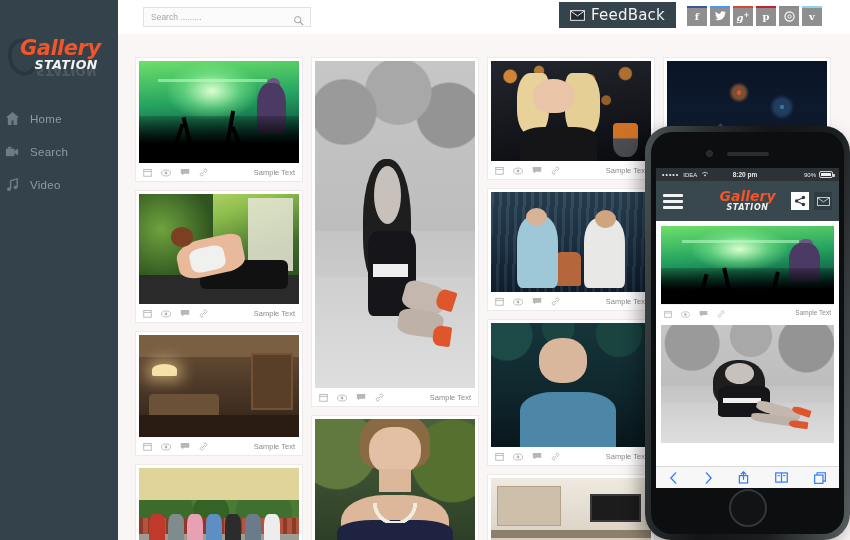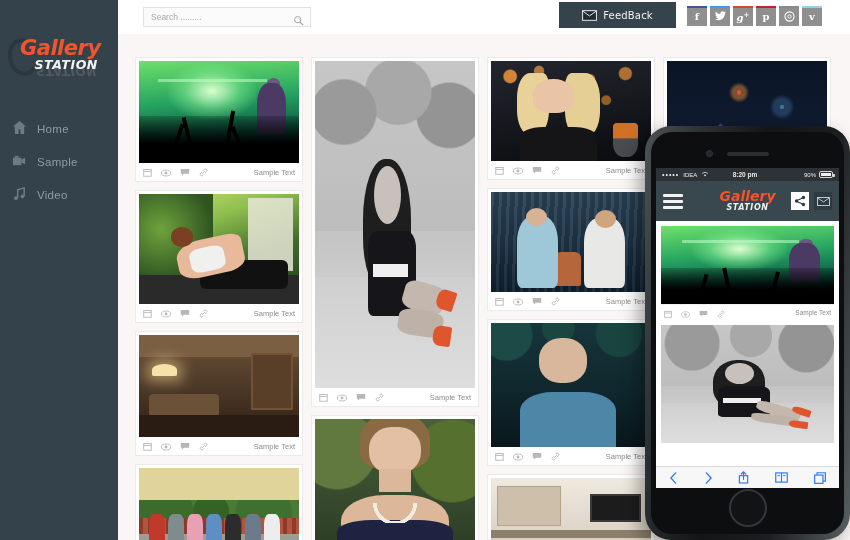--- a/index.html
+++ b/index.html
@@ -48,22 +48,22 @@
     position: absolute; left: 30px; top: 30px;
     color: rgba(200,200,200,0.18);
     font-family: "DejaVu Sans", sans-serif;
     font-size: 12px; font-weight: bold;
     letter-spacing: 0.5px; font-style: italic;
     transform: scaleY(-1);
   }
 
   .nav { margin-top: 16px; }
   .nav-item {
-    display: flex; align-items: flex-end;
-    height: 33px; padding-left: 11px;
+    display: flex; align-items: center;
+    height: 33px; padding-left: 4px;
     cursor: pointer;
   }
   .nav-ico {
     width: 16px; height: 16px;
     margin-right: 10px;
     display: flex; align-items: center; justify-content: center;
     flex: none;
   }
   .nav-ico svg { display:block; }
   .nav-label {
@@ -97,21 +97,21 @@
 
   .feedback-btn {
     position: absolute; left: 441px; top: 2px;
     width: 117px; height: 26px;
     background: #35444c;
     display: flex; align-items: center; justify-content: center;
     cursor: pointer;
   }
   .feedback-btn .env { margin-right: 6px; display:flex; }
   .feedback-label {
-    color: #f2f2f2; font-size: 10px;
+    color: #f2f2f2; font-size: 15px;
     font-family: "DejaVu Sans", sans-serif;
     letter-spacing: 0.2px;
   }
 
   .socials { position: absolute; left: 569px; top: 6px; display: flex; gap: 3px; }
   .soc {
     width: 20px; height: 20px;
     background: #8f8f8f;
     border-top: 2px solid #3b5998;
     display: flex; align-items: center; justify-content: center;
@@ -406,21 +406,21 @@
         <span class="nav-label">Home</span>
       </div>
       <div class="nav-item">
         <span class="nav-ico">
           <svg width="15" height="15" viewBox="0 0 16 16">
               <rect x="1" y="5" width="9" height="8" fill="#6d7c84"></rect>
               <path d="M10 7l4-2v7l-4-2z" fill="#6d7c84"></path>
               <rect x="3" y="3" width="4" height="2" fill="#6d7c84"></rect>
             </svg>
         </span>
-        <span class="nav-label">Sample</span>
+        <span class="nav-label">Search</span>
       </div>
       <div class="nav-item">
         <span class="nav-ico">
           <svg width="15" height="15" viewBox="0 0 16 16">
               <path d="M6 13V4l7-2v9" fill="none" stroke="#6d7c84" stroke-width="1.6"></path>
               <circle cx="4.2" cy="13" r="2" fill="#6d7c84"></circle>
               <circle cx="11.2" cy="11" r="2" fill="#6d7c84"></circle>
             </svg>
         </span>
         <span class="nav-label">Video</span>

